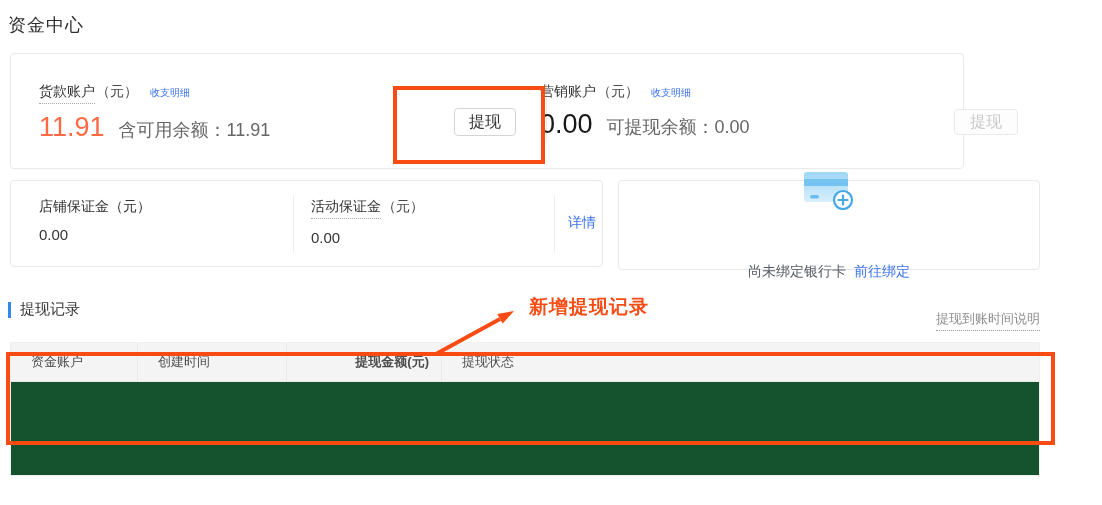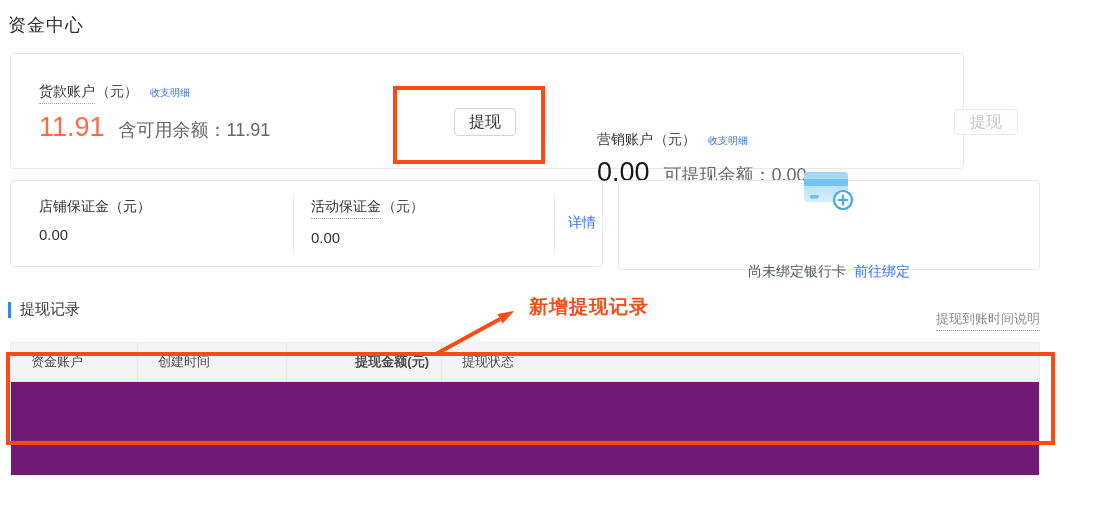--- a/index.html
+++ b/index.html
@@ -13,21 +13,21 @@
   body{
     width:1102px;height:505px;position:relative;overflow:hidden;
     font-family:"Liberation Sans","DejaVu Sans",sans-serif;
     -webkit-font-smoothing:antialiased;
   }
   .page-title{position:absolute;left:8px;top:13px;font-size:18px;color:#2e2e2e;font-weight:500;letter-spacing:1px;}
   .card{position:absolute;background:#fff;border:1px solid #e9e9e9;border-radius:4px;}
   #card-accounts{left:10px;top:53px;width:954px;height:116px;}
   .acct{position:absolute;top:29px;}
   #acct-goods{left:28px;}
-  #acct-marketing{left:586px;margin-top:48px;}
+  #acct-marketing{left:529px;}
   .acct-head{display:flex;align-items:baseline;font-size:14px;color:#333;}
   .dotted{border-bottom:1px dotted #a8a8a8;padding-bottom:2px;}
   .acct-unit{color:#4a4a4a;margin-left:1px;}
   .link{color:var(--link);font-size:10px;cursor:pointer;text-decoration:none;}
   .acct-head .link{margin-left:12px;}
   .balance-row{display:flex;align-items:baseline;margin-top:8px;}
   .balance-big{font-size:27px;line-height:30px;}
   .balance-orange{color:var(--orange);}
   .balance-dark{color:#16181a;}
   .balance-note{font-size:18px;color:#666;margin-left:14px;}
@@ -49,21 +49,21 @@
   #card-bank{left:618px;top:180px;width:422px;height:90px;display:flex;flex-direction:column;
              align-items:center;justify-content:center;gap:5px;}
   .bank-text{font-size:14px;color:#565c63;margin-top:44px;}
   .bank-text .link{font-size:14px;margin-left:4px;}
   #records-header{position:absolute;left:8px;top:300px;display:flex;align-items:center;}
   .title-bar{width:3px;height:16px;background:var(--bar-blue);margin-right:9px;}
   .section-title{font-size:15px;color:#333;}
   #time-note{position:absolute;top:302px;right:62px;font-size:13px;color:#8c8c8c;
              border-bottom:1px dotted #9a9a9a;padding-bottom:2px;cursor:pointer;margin-top:8px;}
   #records-table{position:absolute;left:10px;top:342px;width:1030px;height:134px;
-                 background:#701a75;border:1px solid #f0f0f0;}
+                 background:#14532d;border:1px solid #f0f0f0;}
   .thead{display:flex;height:39px;background:#f4f4f5;border-bottom:1px solid #e9e9e9;
          font-size:13px;color:#4d4d4d;}
   .th{height:100%;display:flex;align-items:center;padding:0 12px 0 20px;}
   .th + .th{border-left:1px solid #e9e9e9;}
   .th-c1{width:126px;}
   .th-c2{width:149px;}
   .th-c3{width:155px;justify-content:flex-end;padding-right:12px;font-weight:bold;}
   .th-c4{width:304px;}
   .th-c5{flex:1;}
   .tbody{height:93px;display:flex;align-items:center;justify-content:center;

